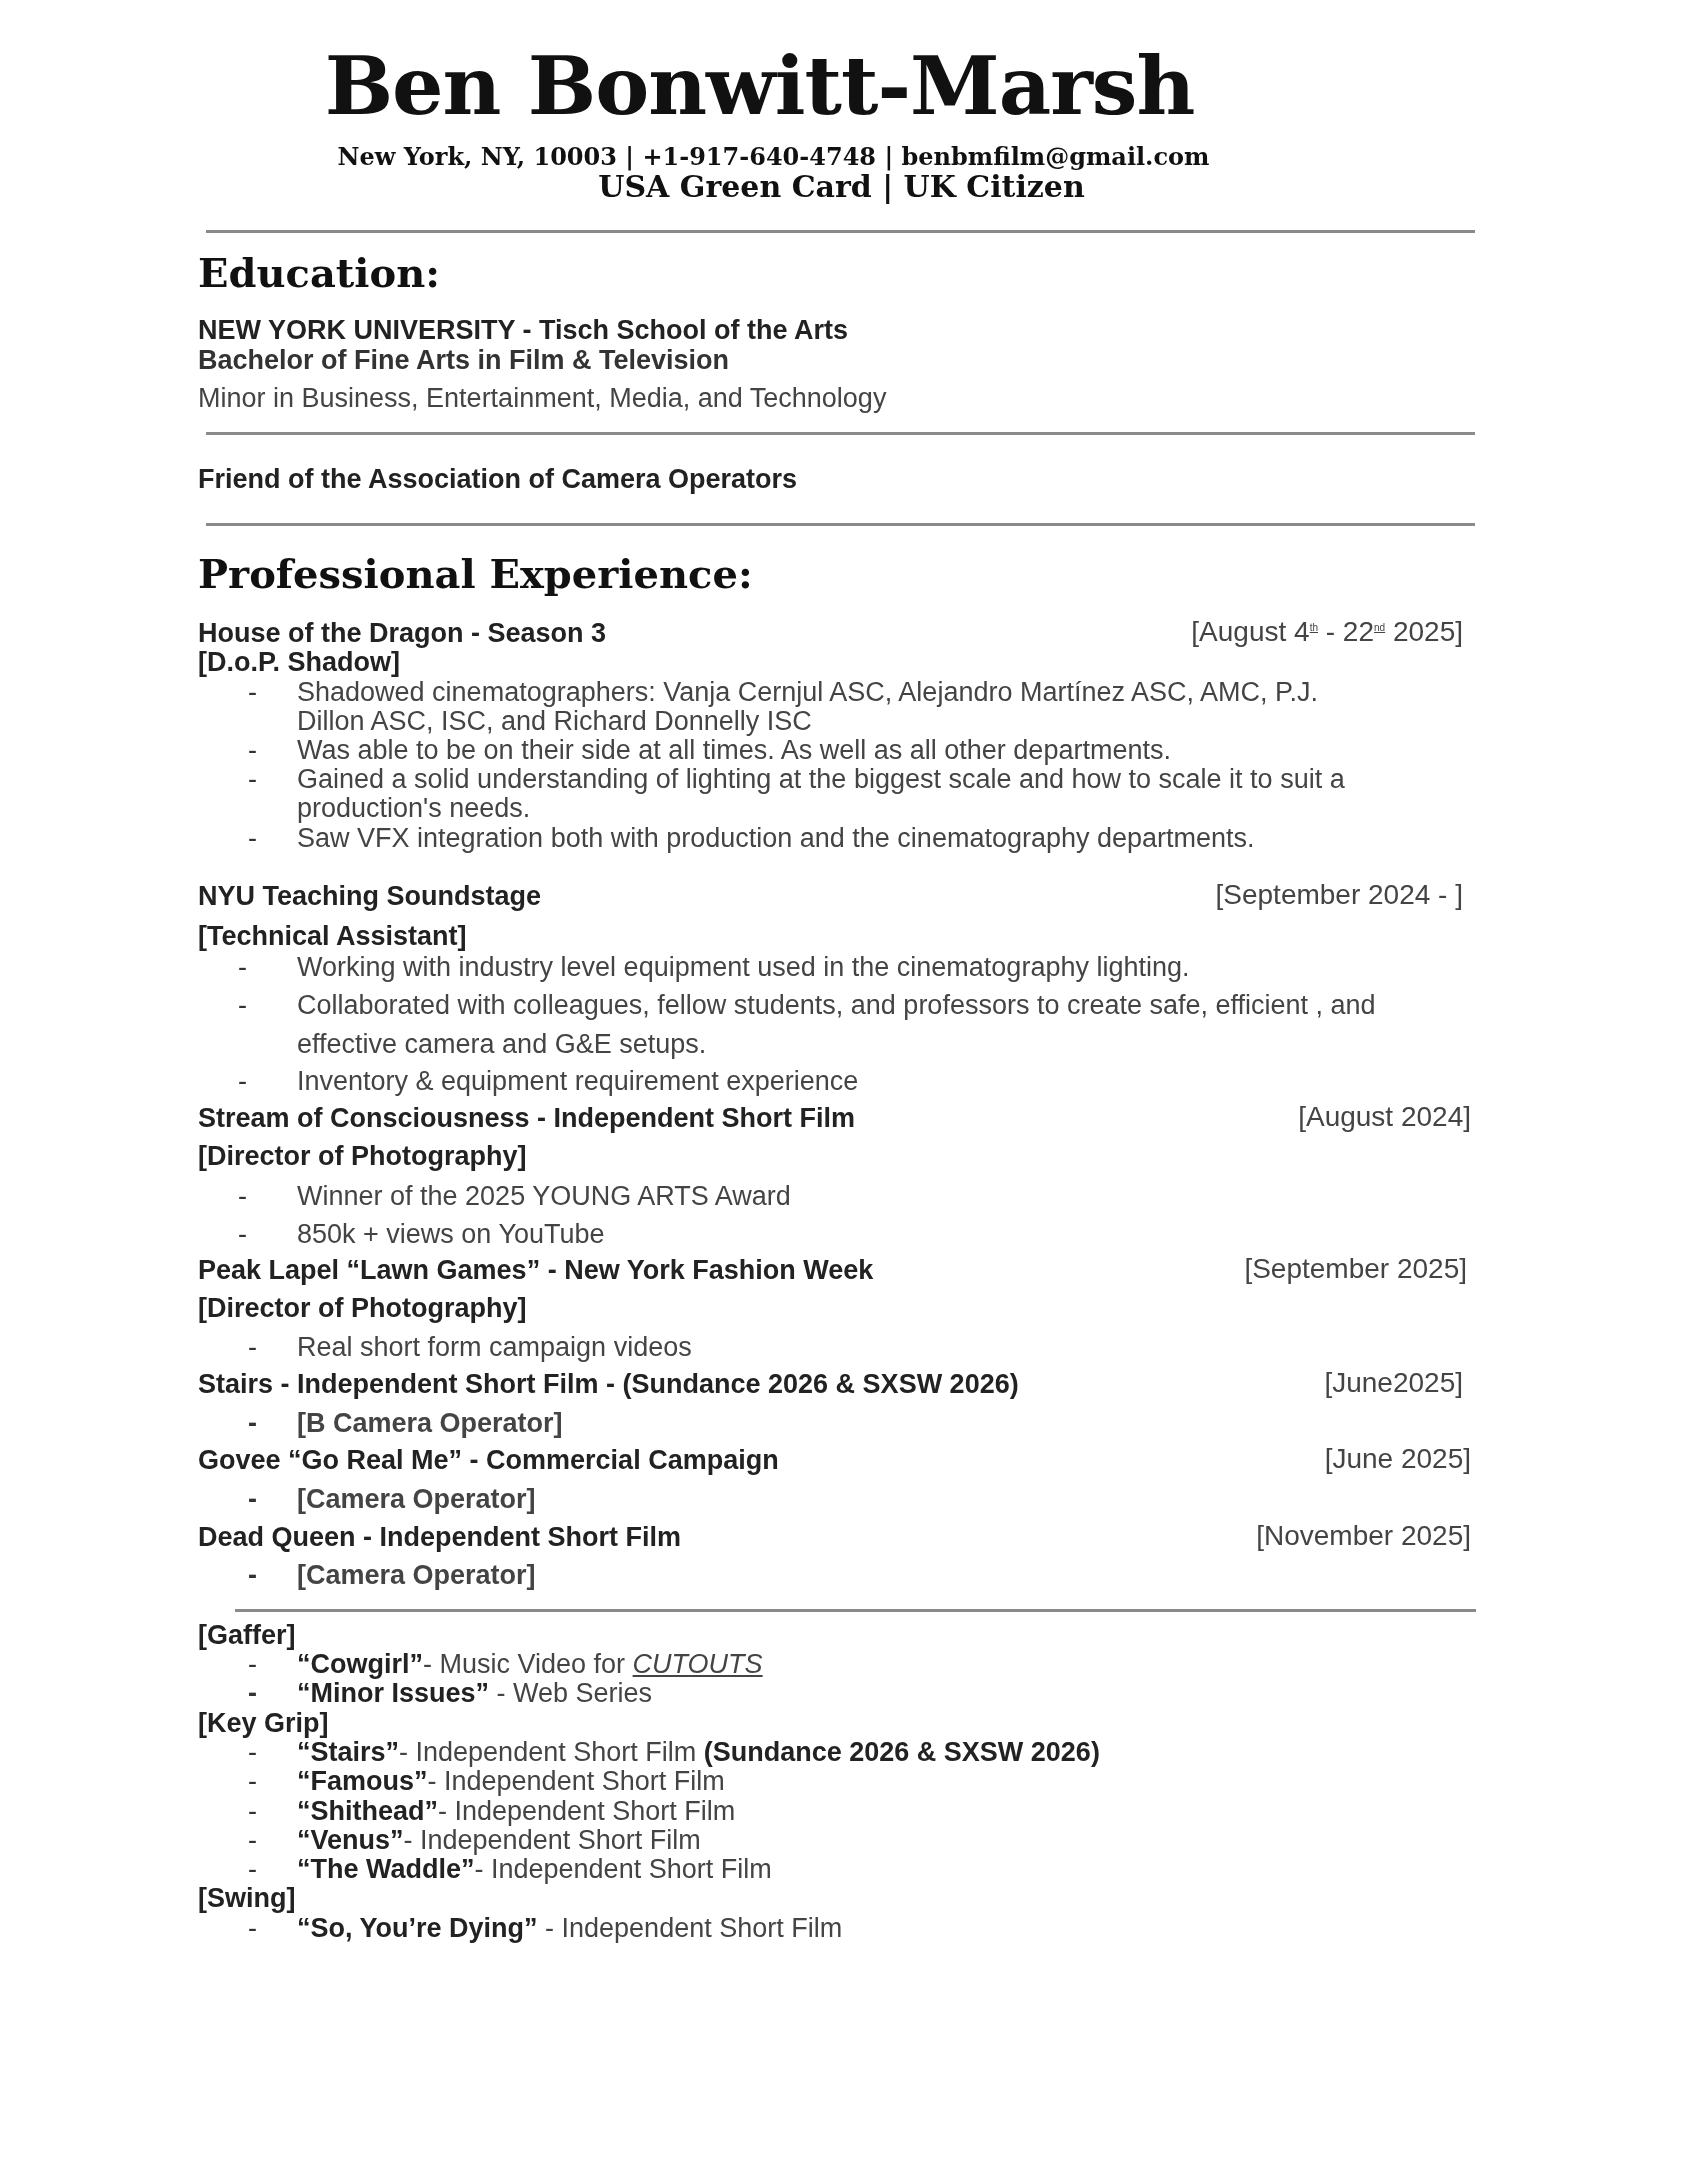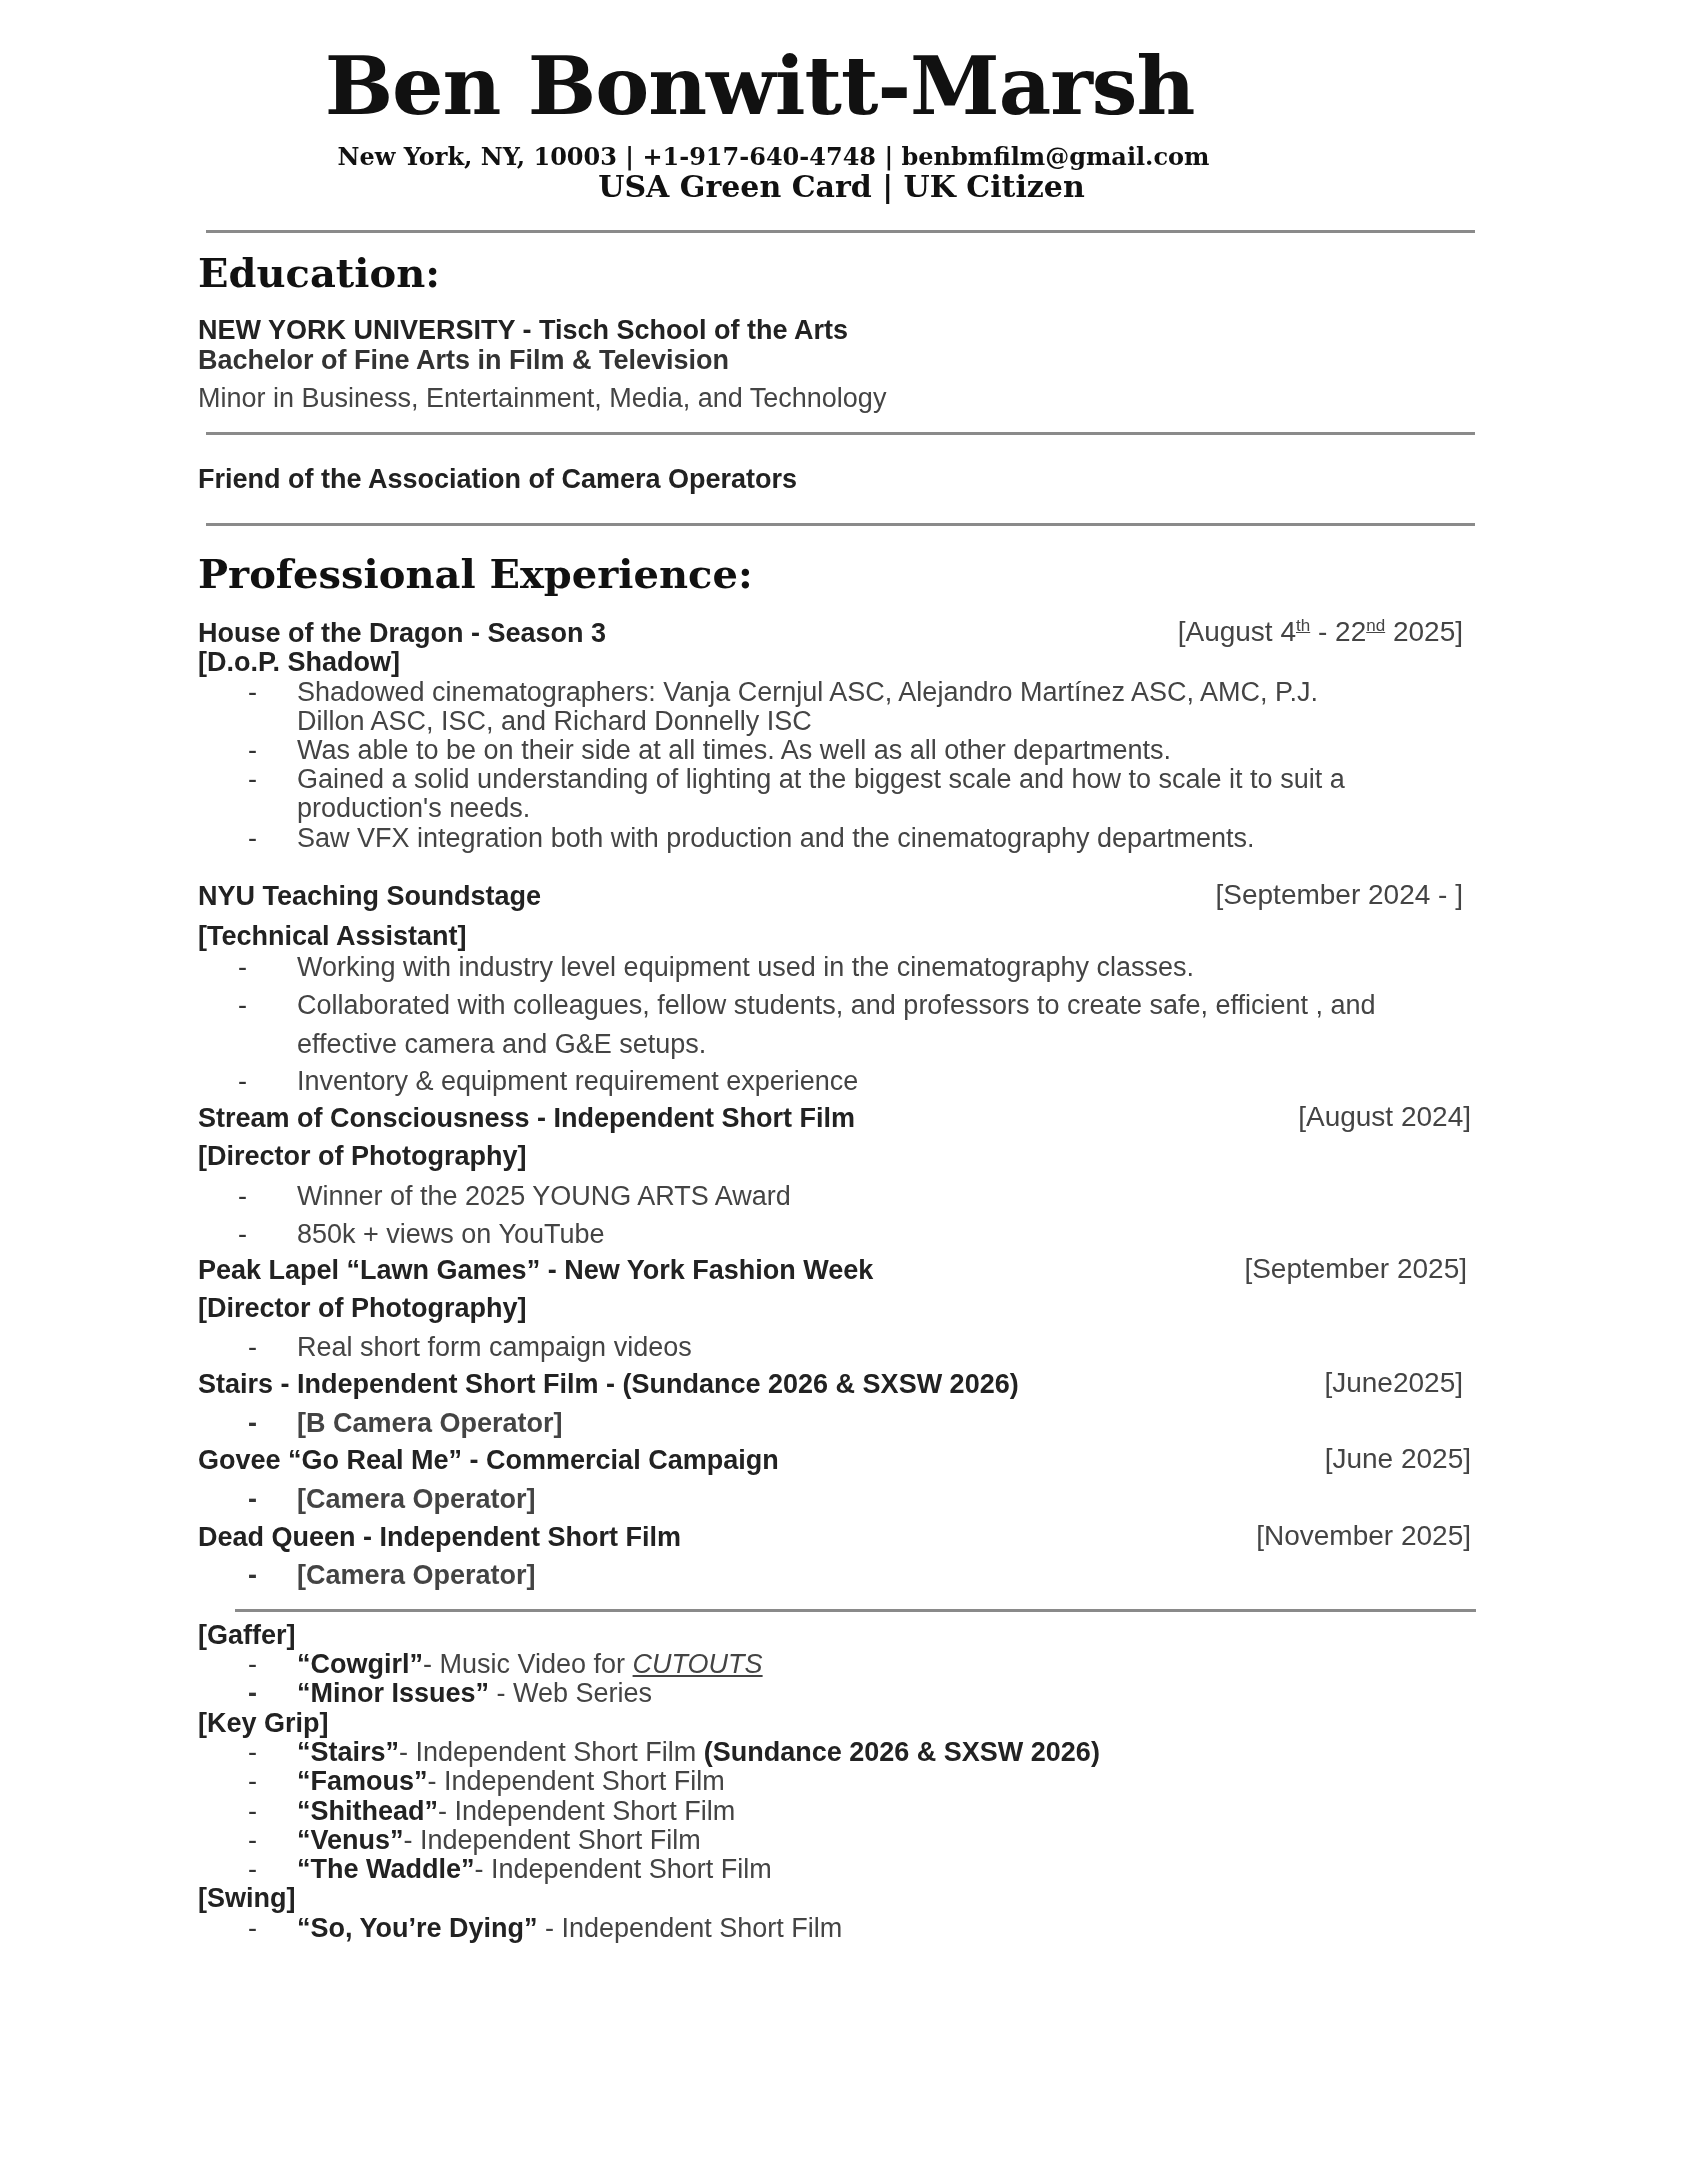--- a/index.html
+++ b/index.html
@@ -10,21 +10,21 @@
   .contact1 { position: absolute; top: 142px; left: 0; width: 1547px; text-align: center; font-size: 24px; font-weight: bold; color: #111; }
   .contact2 { position: absolute; top: 169px; left: 0; width: 1683px; text-align: center; font-size: 30px; font-weight: bold; color: #111; }
   .rule { position: absolute; left: 206px; width: 1269px; height: 3px; background: #8a8a8a; }
   .h2 { position: absolute; left: 198px; font-size: 40px; font-weight: bold; color: #111; }
   .line { position: absolute; left: 198px; font-size: 27px; white-space: nowrap; }
   .bold { font-weight: bold; color: #222; }
   .light { color: #444; font-weight: normal; margin-top: 9px; }
   .date { position: absolute; font-size: 28px; color: #444; white-space: nowrap; }
   .bullet { position: absolute; left: 248px; font-size: 27px; color: #333; }
   .btext { position: absolute; left: 297px; font-size: 27px; color: #444; white-space: nowrap; }
-  sup { font-size: 17px; text-decoration: underline; }
+  sup { font-size: 10px; text-decoration: underline; }
   .it { font-style: italic; text-decoration: underline; }
 </style>
 </head>
 <body>
 
 <div class="name serif">Ben Bonwitt-Marsh</div>
 <div class="contact1 serif">New York, NY, 10003 | +1-917-640-4748 | benbmfilm@gmail.com</div>
 <div class="contact2 serif">USA Green Card | UK Citizen</div>
 <div class="rule" style="top:230px"></div>
 
@@ -50,21 +50,21 @@
 <div class="bullet sans" style="top:764px">-</div>
 <div class="btext sans" style="top:764px">Gained a solid understanding of lighting at the biggest scale and how to scale it to suit a</div>
 <div class="btext sans" style="top:793px">production's needs.</div>
 <div class="bullet sans" style="top:823px">-</div>
 <div class="btext sans" style="top:823px">Saw VFX integration both with production and the cinematography departments.</div>
 
 <div class="line sans bold" style="top:881px">NYU Teaching Soundstage</div>
 <div class="date sans" style="top:879px;right:220px">[September 2024 - ]</div>
 <div class="line sans bold" style="top:921px">[Technical Assistant]</div>
 <div class="bullet sans" style="top:952px;left:238px">-</div>
-<div class="btext sans" style="top:952px">Working with industry level equipment used in the cinematography classes.</div>
+<div class="btext sans" style="top:952px">Working with industry level equipment used in the cinematography lighting.</div>
 <div class="bullet sans" style="top:990px;left:238px">-</div>
 <div class="btext sans" style="top:990px">Collaborated with colleagues, fellow students, and professors to create safe, efficient , and</div>
 <div class="btext sans" style="top:1029px">effective camera and G&amp;E setups.</div>
 <div class="bullet sans" style="top:1066px;left:238px">-</div>
 <div class="btext sans" style="top:1066px">Inventory &amp; equipment requirement experience</div>
 
 <div class="line sans bold" style="top:1103px">Stream of Consciousness - Independent Short Film</div>
 <div class="date sans" style="top:1101px;right:212px">[August 2024]</div>
 <div class="line sans bold" style="top:1141px">[Director of Photography]</div>
 <div class="bullet sans" style="top:1181px;left:238px">-</div>

